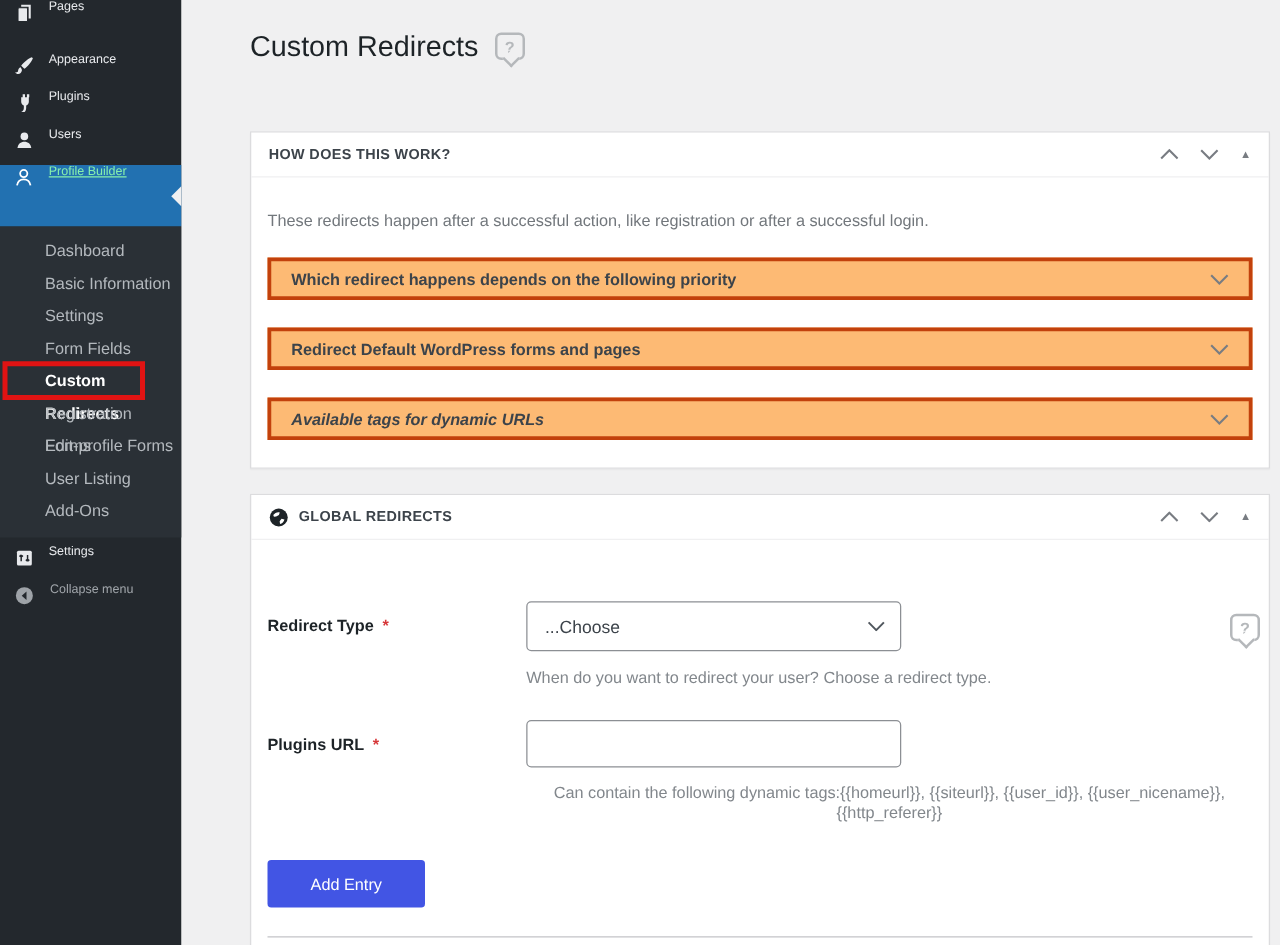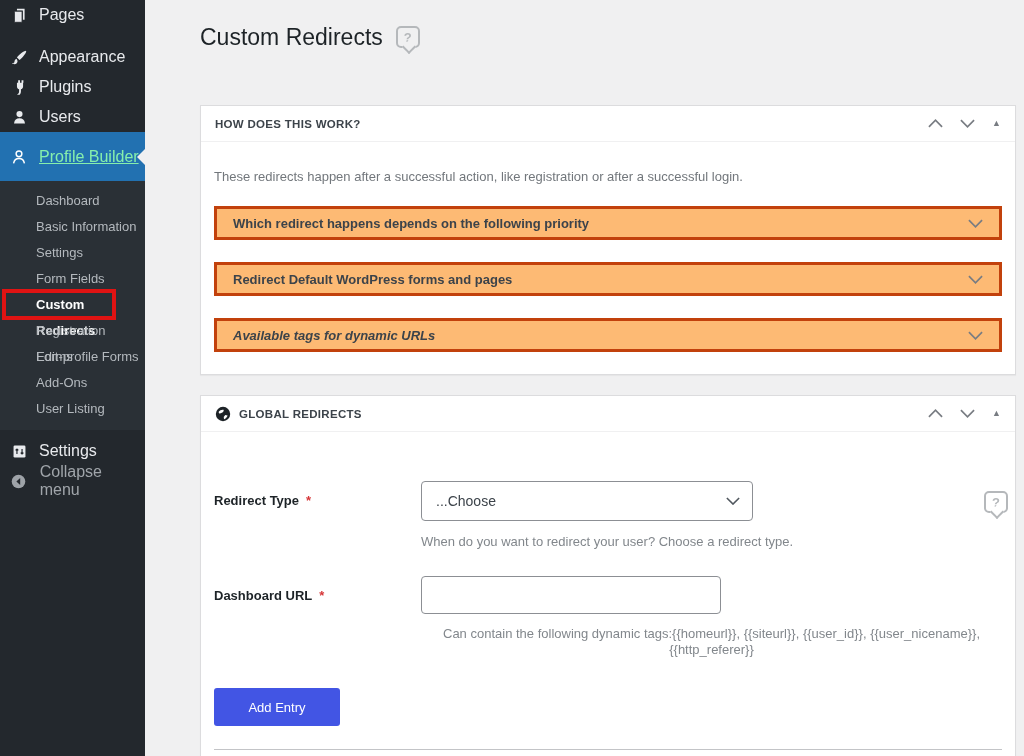--- a/index.html
+++ b/index.html
@@ -1,22 +1,22 @@
 <!DOCTYPE html>
 <html><head>
 <meta charset="utf-8">
 <style>
   * { margin:0; padding:0; box-sizing:border-box; }
   html,body { width:1024px; height:756px; overflow:hidden; font-family:"Liberation Sans", sans-serif; }
   body { background:#f0f0f1; display:flex; }
 
   
   .sidebar { width:145px; min-width:145px; height:756px; background:#23282d; position:relative; }
-  .menu-item { display:flex; align-items:center; height:30px; padding-left:9px; gap:10px;
-               color:#e8eaed; font-size:16px; cursor:pointer; }
+  .menu-item { display:flex; align-items:flex-start; height:30px; padding-left:9px; gap:10px;
+               color:#e8eaed; font-size:10px; cursor:pointer; }
   .menu-item .mi-icon { width:20px; height:20px; display:flex; align-items:center; justify-content:center; }
   .menu-sep { height:12px; }
   .menu-item.active { background:#2271b1; color:#86efac; height:49px; position:relative;text-decoration:underline; }
   .menu-item.active .arrow-notch { position:absolute; right:0; top:50%; margin-top:-8px;
       width:0; height:0; border-top:8px solid transparent; border-bottom:8px solid transparent;
       border-right:8px solid #f0f0f1; }
   .submenu { background:#2a3036; padding:7px 0 8px 0; }
   .submenu-item { height:26px; line-height:26px; padding-left:36px; font-size:13px;
                   color:#b4b9be; cursor:pointer; position:relative; }
   .submenu-item.current { color:#fff; font-weight:bold; }
@@ -63,21 +63,21 @@
   .card2 .card-header-title { margin-left:8px; }
   .card2 .card-body { position:relative; padding:0 13px 12px 13px; }
   .body-help { position:absolute; top:10px; right:7px; }
 
   .form-row { display:flex; }
   .row-type { margin-top:49px; }
   .row-url { margin-top:26px; }
   .field-label { width:207px; font-size:13px; font-weight:bold; color:#1d2327; padding-top:12px; }
   .req { color:#d63638; margin-left:7px; font-weight:bold; }
   .field-col { width:300px; }
-  .select-box { width:332px; height:40px; border:1px solid #8c8f94; border-radius:4px; background:#fff;
+  .select-box { width:300px; height:40px; border:1px solid #8c8f94; border-radius:4px; background:#fff;
                 display:flex; align-items:center; padding:0 12px 0 14px; cursor:pointer;gap:12px; }
   .select-box .sel-value { font-size:14px; color:#3c434a; }
   .select-box .sel-chevron { margin-left:auto; display:flex; }
   .text-input { width:300px; height:38px; border:1px solid #8c8f94; border-radius:4px;
                 font-size:14px; color:#3c434a; padding:0 10px; font-family:"Liberation Sans",sans-serif; }
   .field-help { margin-left:207px; margin-top:13px; font-size:13px; color:#82878c; line-height:16px; }
   .help-url { margin-top:12px;text-align:center; }
 
   .add-btn { margin-top:30px; width:126px; height:38px; background:#4255e4; color:#fff;
              border:none; border-radius:3px; font-size:13px; font-weight:normal; cursor:pointer;
@@ -144,22 +144,22 @@
     <div class="submenu-item"><span>Dashboard</span></div>
     <div class="submenu-item"><span>Basic Information</span></div>
     <div class="submenu-item"><span>Settings</span></div>
     <div class="submenu-item"><span>Form Fields</span></div>
     <div class="submenu-item current">
       <span>Custom Redirects</span>
       <span class="red-highlight"></span>
     </div>
     <div class="submenu-item"><span>Registration Forms</span></div>
     <div class="submenu-item"><span>Edit-profile Forms</span></div>
+    <div class="submenu-item"><span>User Listing</span></div>
     <div class="submenu-item"><span>Add-Ons</span></div>
-    <div class="submenu-item"><span>User Listing</span></div>
   </div>
 
   <div class="sidebar-footer">
     <div class="menu-item">
       <span class="mi-icon">
         <svg width="17" height="17" viewBox="0 0 20 20">
             <rect x="3" y="3" width="14" height="14" rx="1.5" fill="#e8eaed"></rect>
             <path d="M7 13V7m0 0L5.4 8.6M7 7l1.6 1.6M13 7v6m0 0 1.6-1.6M13 13l-1.6-1.6" stroke="#23282d" stroke-width="1.4" fill="none"></path>
           </svg>
       </span>
@@ -274,21 +274,21 @@
                   <polyline points="1,1 8,8 15,1" fill="none" stroke="#50575e" stroke-width="1.8"></polyline>
                 </svg>
             </span>
           </div>
         </div>
       </div>
       <div class="field-help">When do you want to redirect your user? Choose a redirect type.</div>
 
       <div class="form-row row-url">
         <div class="field-label">
-          <span>Dashboard URL</span><span class="req">*</span>
+          <span>Plugins URL</span><span class="req">*</span>
         </div>
         <div class="field-col">
           <input type="text" class="text-input" value="" style="">
         </div>
       </div>
       <div class="field-help help-url">Can contain the following dynamic tags:{{homeurl}}, {{siteurl}}, {{user_id}}, {{user_nicename}}, {{http_referer}}</div>
 
       <button class="add-btn">Add Entry</button>
 
       <hr class="bottom-divider">

